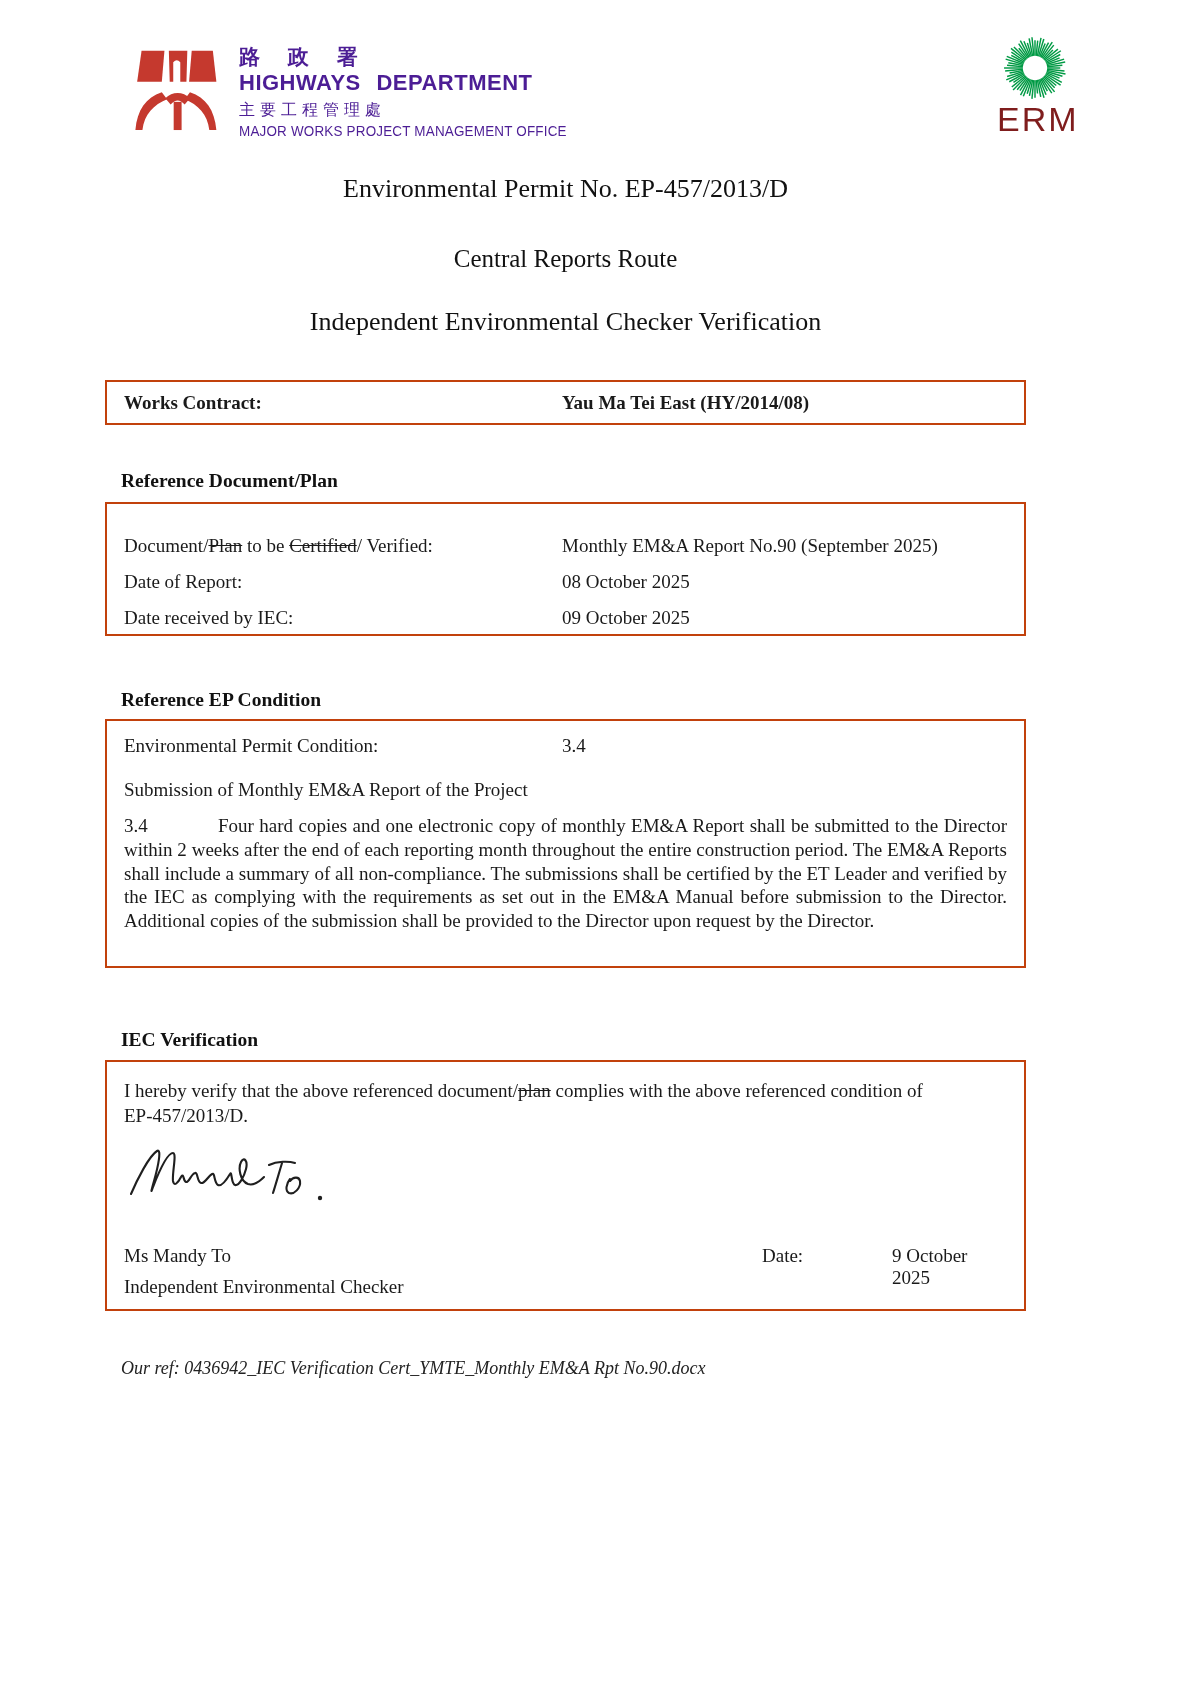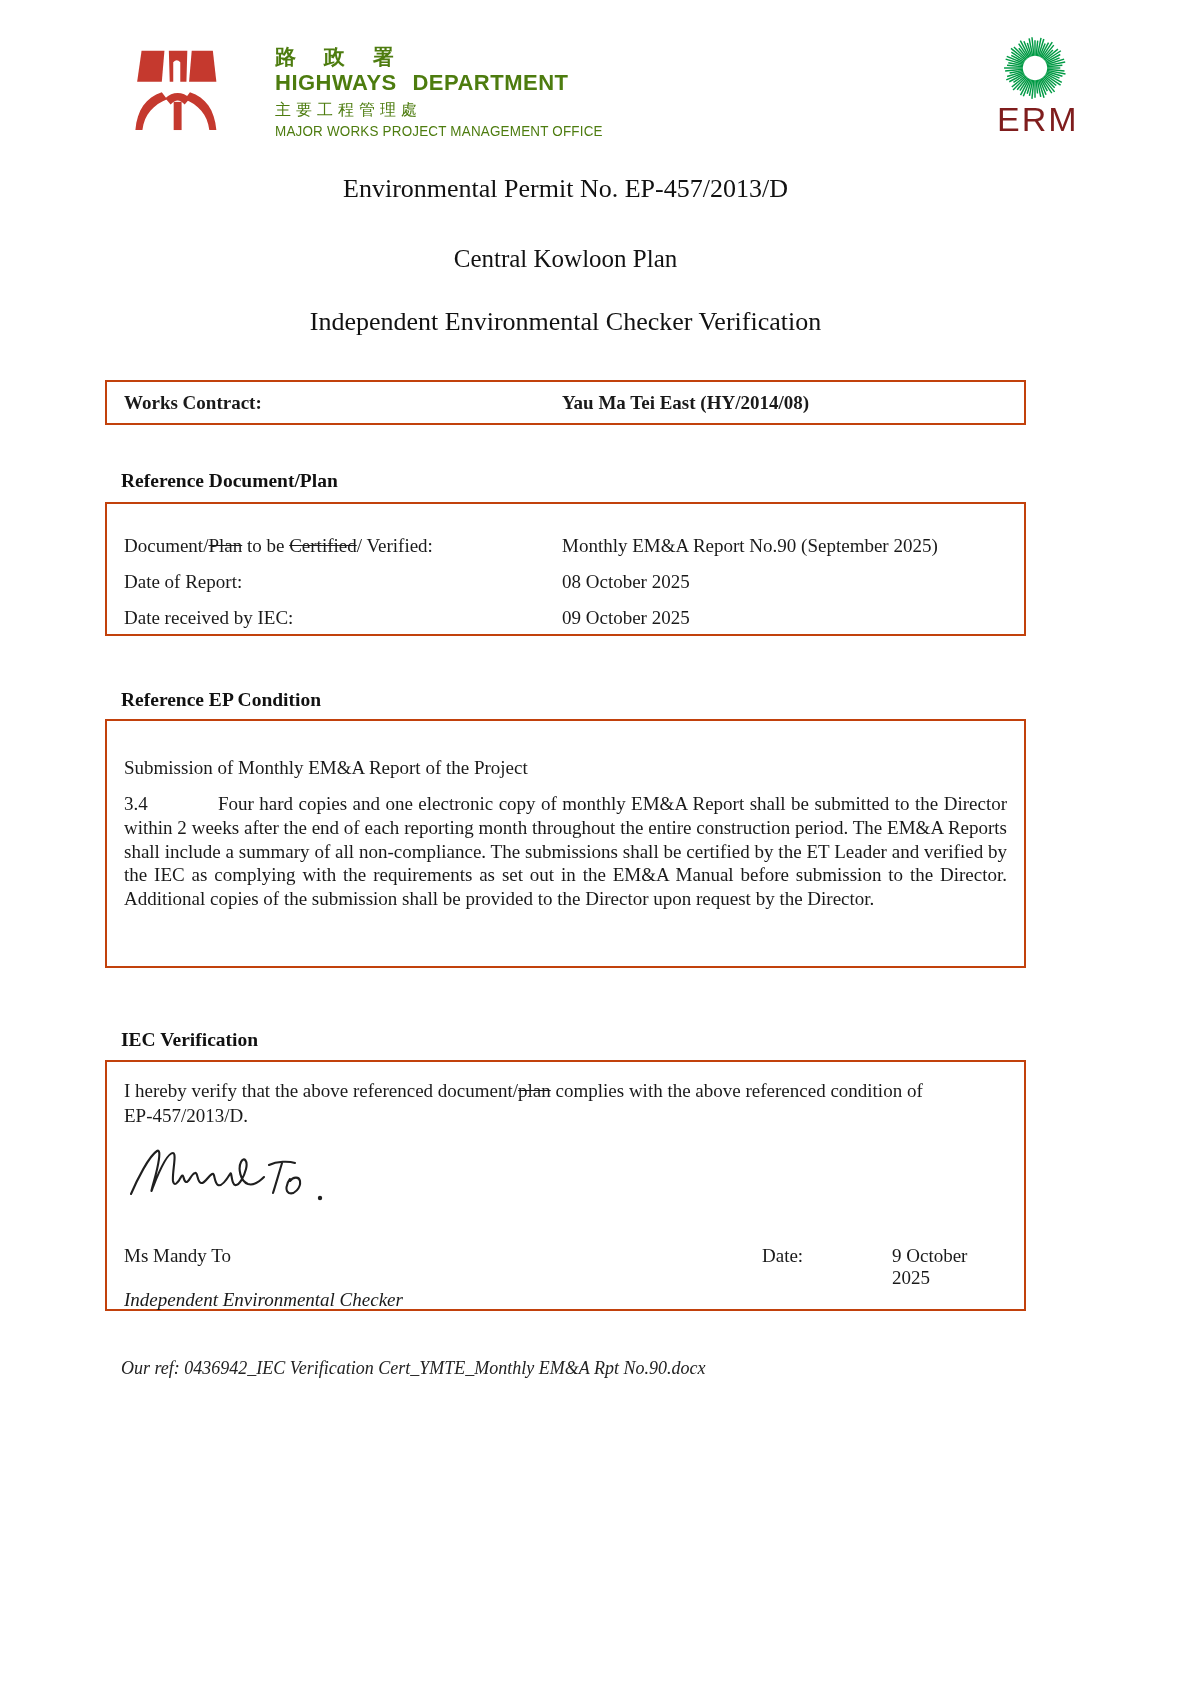--- a/index.html
+++ b/index.html
@@ -5,21 +5,21 @@
   * { margin:0; padding:0; box-sizing:border-box; }
   html,body { background:#ffffff; }
   body {
     width:1191px; height:1685px; position:relative;
     font-family:"Liberation Serif", serif; color:#1a1a1a;
     overflow:hidden;
   }
   
   .hd-block { position:absolute; left:131px; top:44px; display:flex; gap:20px; }
   .hd-logo { width:88px; height:92px; flex:none; }
-  .hd-text { font-family:"Liberation Sans", sans-serif; color:#4d7c0f; padding-top:1px;margin-left:36px; }
+  .hd-text { font-family:"Liberation Sans", sans-serif; color:#4c1d95; padding-top:1px; }
   .hd-zh1 { font-size:21px; font-weight:bold; letter-spacing:11px; line-height:24px; }
   .hd-en1 { font-size:22px; font-weight:bold; letter-spacing:0.5px; word-spacing:9px; line-height:26px; margin-top:1px; }
   .hd-zh2 { font-size:16px; font-weight:500; letter-spacing:5px; line-height:21px; margin-top:3px; }
   .hd-en2 { font-size:14px; line-height:18px; margin-top:2px; letter-spacing:0.2px; transform:scaleX(0.96); transform-origin:left; }
   .erm-block { position:absolute; left:997px; top:33px; width:76px; text-align:center; }
   .erm-star { width:70px; height:70px; display:block; margin:0 auto; }
   .erm-label { font-family:"Liberation Sans", sans-serif; font-size:34px; letter-spacing:2px; color:#7f1d1d; margin-top:1px; line-height:30px; }
   
   .doc-title { position:absolute; left:105px; width:921px; text-align:center; font-weight:normal; color:#111; }
   .t1 { top:174px; font-size:26px; }
@@ -40,21 +40,21 @@
   .ep-clause { margin-top:13px; text-align:justify; line-height:23.8px; }
   .clause-num { display:inline-block; width:94px; }
   .strike { text-decoration:line-through; }
   .iec-box { top:1060px; height:251px; padding:16px 17px; font-size:19px; }
   .iec-statement { line-height:25px; }
   .signature { position:absolute; left:20px; top:80px; }
   .sign-row { position:absolute; left:17px; right:17px; top:183px; height:24px; }
   .sign-name { position:absolute; left:0; }
   .date-label { position:absolute; left:638px; }
   .date-value { position:absolute; left:768px; }
-  .sign-title { position:absolute; left:17px; top:227px;font-style:italic; }
+  .sign-title { position:absolute; left:17px; top:214px; }
   .footer-ref { position:absolute; left:121px; top:1330px; font-style:italic; font-size:18px; color:#222;margin-top:28px; }
 </style>
 </head>
 <body>
 
 <div class="hd-block">
   <svg class="hd-logo" viewBox="0 0 100 95" aria-hidden="true">
     <g fill="#C5392E">
       <polygon points="12,3 38,3 35,38 7,38"></polygon>
       <path d="M43,3 L64,3 L63,38 L56,38 L56,16 Q52,11.5 48,16 L48,38 L44,38 Z"></path>
@@ -139,21 +139,21 @@
         <line x1="47.55" y1="31.22" x2="61.29" y2="25.53" stroke="#009A44" stroke-width="1.5"></line>
         <line x1="47.96" y1="32.37" x2="65.92" y2="26.92" stroke="#009A44" stroke-width="1.5"></line>
         <line x1="48.26" y1="33.56" x2="67.04" y2="29.83" stroke="#009A44" stroke-width="1.5"></line>
         <line x1="48.44" y1="34.77" x2="64.13" y2="33.23" stroke="#009A44" stroke-width="1.5"></line>
       </g>
     </svg>
   <div class="erm-label">ERM</div>
 </div>
 
 <div class="doc-title t1">Environmental Permit No. EP-457/2013/D</div>
-<div class="doc-title t2">Central Kowloon Plan</div>
+<div class="doc-title t2">Central Reports Route</div>
 <div class="doc-title t3">Independent Environmental Checker Verification</div>
 
 <div class="box works-box">
   <span class="cell-label">Works Contract:</span>
   <span class="cell-value">Yau Ma Tei East (HY/2014/08)</span>
 </div>
 
 <div class="sec-heading" style="top:470px;">Reference Document/Plan</div>
 <div class="box refdoc-box">
   <div class="row">
@@ -165,20 +165,24 @@
     <span class="cell-value">08 October 2025</span>
   </div>
   <div class="row">
     <span class="cell-label">Date received by IEC:</span>
     <span class="cell-value">09 October 2025</span>
   </div>
 </div>
 
 <div class="sec-heading" style="top:689px;">Reference EP Condition</div>
 <div class="box ep-box">
+  <div class="row">
+    <span class="cell-label">Environmental Permit Condition:</span>
+    <span class="cell-value">3.4</span>
+  </div>
   <div class="ep-sub">Submission of Monthly EM&amp;A Report of the Project</div>
   <div class="ep-clause">
     <span class="clause-num">3.4</span><span>Four hard copies and one electronic copy of monthly EM&amp;A Report shall be submitted to the Director within 2 weeks after the end of each reporting month throughout the entire construction period. The EM&amp;A Reports shall include a summary of all non-compliance. The submissions shall be certified by the ET Leader and verified by the IEC as complying with the requirements as set out in the EM&amp;A Manual before submission to the Director. Additional copies of the submission shall be provided to the Director upon request by the Director.</span>
   </div>
 </div>
 
 <div class="sec-heading" style="top:1029px;">IEC Verification</div>
 <div class="box iec-box">
   <div class="iec-statement">
     <span>I hereby verify that the above referenced document/</span><span class="strike">plan</span><span> complies with the above referenced condition of</span><br>

